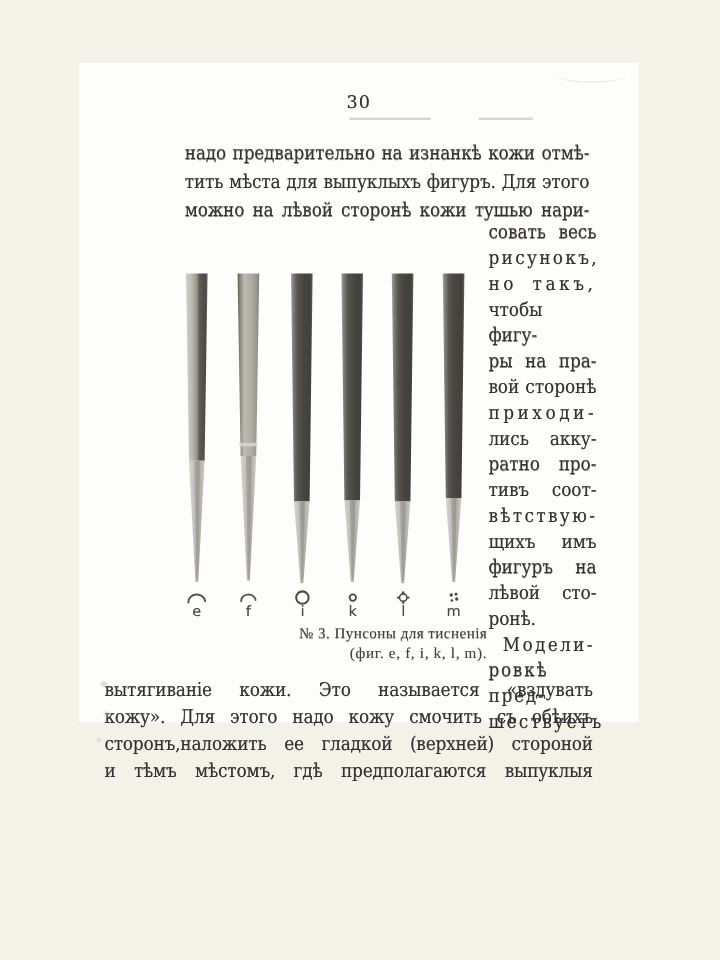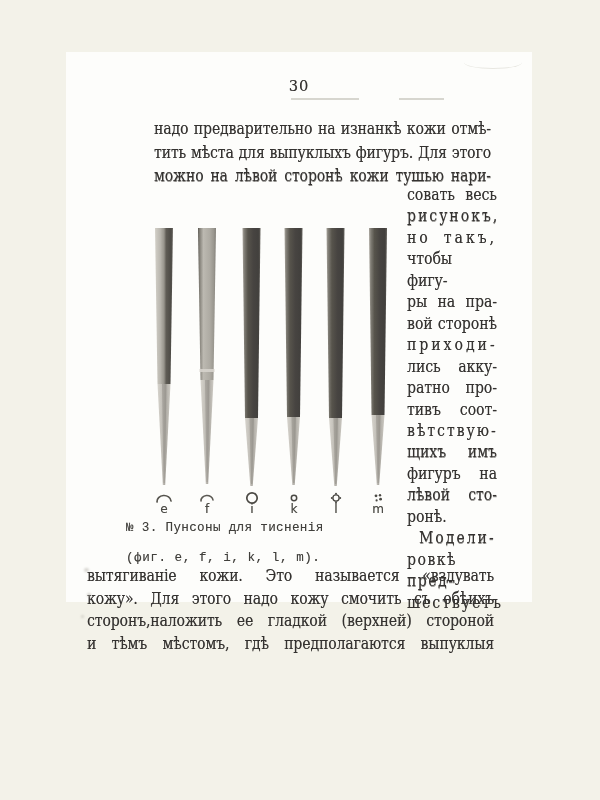--- a/index.html
+++ b/index.html
@@ -63,26 +63,26 @@
   .fig-svg{position:absolute;left:86px;top:174px;}
   .tipsym{
     position:absolute;top:438px;width:34px;height:14px;text-align:center;
   }
   .plabel{
     position:absolute;top:450px;width:34px;height:15px;
     font-family:"DejaVu Sans", sans-serif;font-size:12px;color:#4a4944;
     text-align:center;text-shadow:0.2px 0.2px 0.3px rgba(74,73,68,0.5);
   }
   .caption{
-    position:absolute;left:60px;top:469px;width:280px;text-align:left;
-    font-family:Liberation Mono, monospace;color:#403f3b;
+    position:absolute;left:60px;top:469px;width:280px;text-align:right;
+    font-family:Liberation Serif, serif;color:#403f3b;
     text-shadow:0.2px 0.2px 0.3px rgba(64,63,59,0.45);
   }
   .caption-l1{font-size:12.5px;letter-spacing:0.4px;}
-  .caption-l2{font-size:12.5px;letter-spacing:0.6px;margin-top:16px;}
+  .caption-l2{font-size:12.5px;letter-spacing:0.6px;margin-top:1px;}
 </style>
 </head>
 <body>
 
 <div class="stage">
   <div class="paper">
 
     <div class="pagenum ink">30</div>
     <div class="rule rule1"></div>
     <div class="rule rule2"></div>

